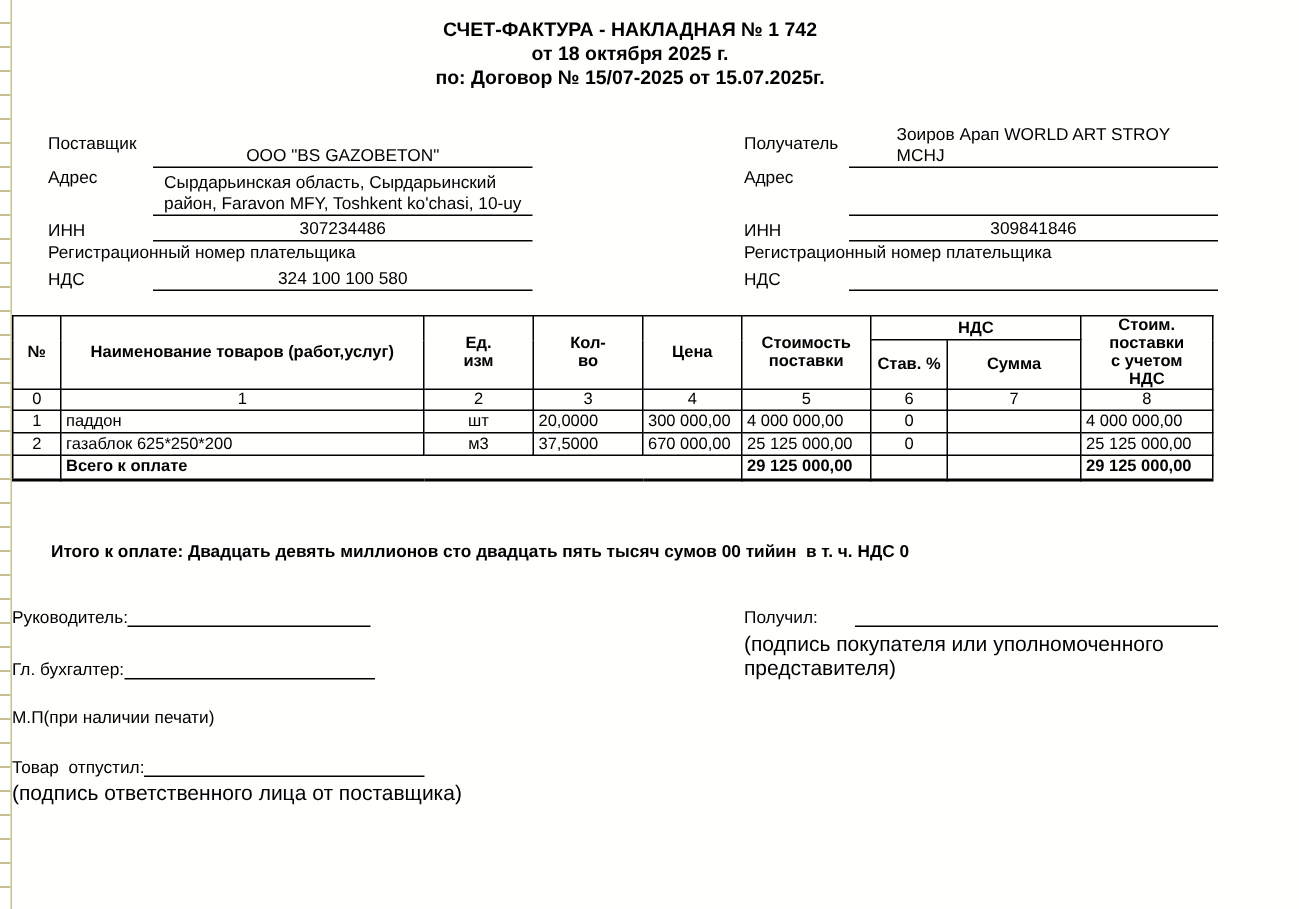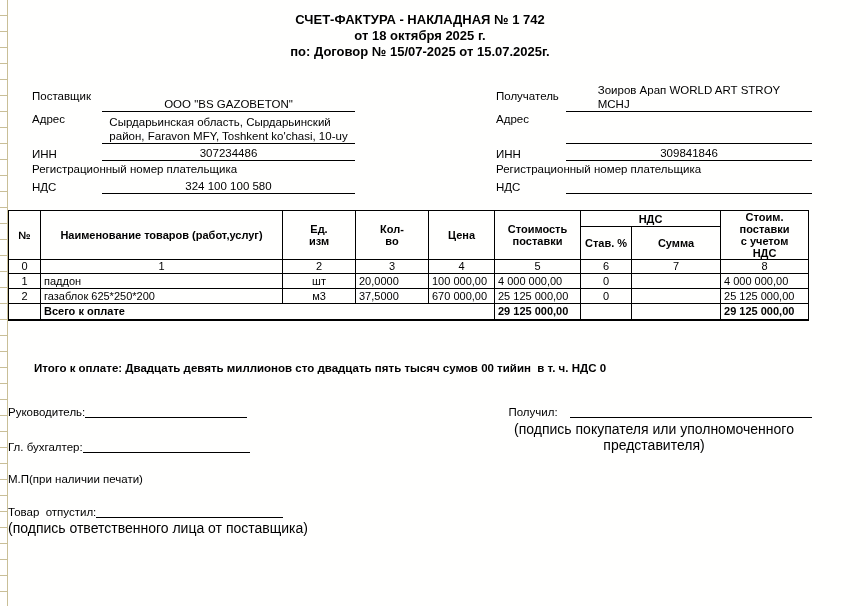--- a/index.html
+++ b/index.html
@@ -41,21 +41,21 @@
   tr.idx td{text-align:center;line-height:13px;}
   tr.data{height:15px;}
   tr.data td{vertical-align:middle;line-height:14px;}
   tr.totalr{height:16px;font-weight:bold;margin-top:25px;}
   tr.totalr td{vertical-align:middle;}
   .al{text-align:left;} .ar{text-align:left;} .ac{text-align:center;}
   
   .total-words{position:absolute;left:34px;top:362px;width:780px;
                font-weight:bold;font-size:11.5px;}
   
-  .sig{position:absolute;font-size:11.5px;text-align:center;}
+  .sig{position:absolute;font-size:11.5px;}
   .sigrow{display:flex;align-items:flex-end;}
   .sigrow .line{flex:1;border-bottom:1px solid #000;height:13px;}
   .sig-rukovoditel{left:8px;top:404px;width:239px;}
   .sig-buhgalter{left:8px;top:439px;width:242px;}
   .sig-mp{left:8px;top:473px;}
   .sig-tovar{left:8px;top:504px;width:275px;}
   .small{font-size:14px;}
   .sig-tovar-note{left:8px;top:520px;}
   .sig-poluchil{left:496px;top:404px;width:316px;}
   .sig-poluchil .lbl{width:74px;flex:none;}
@@ -179,21 +179,21 @@
         <td>7</td>
         <td>8</td>
       </tr>
     </thead>
     <tbody>
       <tr class="data">
         <td class="ac">1</td>
         <td class="al">паддон</td>
         <td class="ac">шт</td>
         <td class="ar">20,0000</td>
-        <td class="ar">100 000,00</td>
+        <td class="ar">300 000,00</td>
         <td class="ar">4 000 000,00</td>
         <td class="ac">0</td>
         <td class="ar"></td>
         <td class="ar">4 000 000,00</td>
       </tr>
       <tr class="data">
         <td class="ac">2</td>
         <td class="al">газаблок 625*250*200</td>
         <td class="ac">м3</td>
         <td class="ar">37,5000</td>

